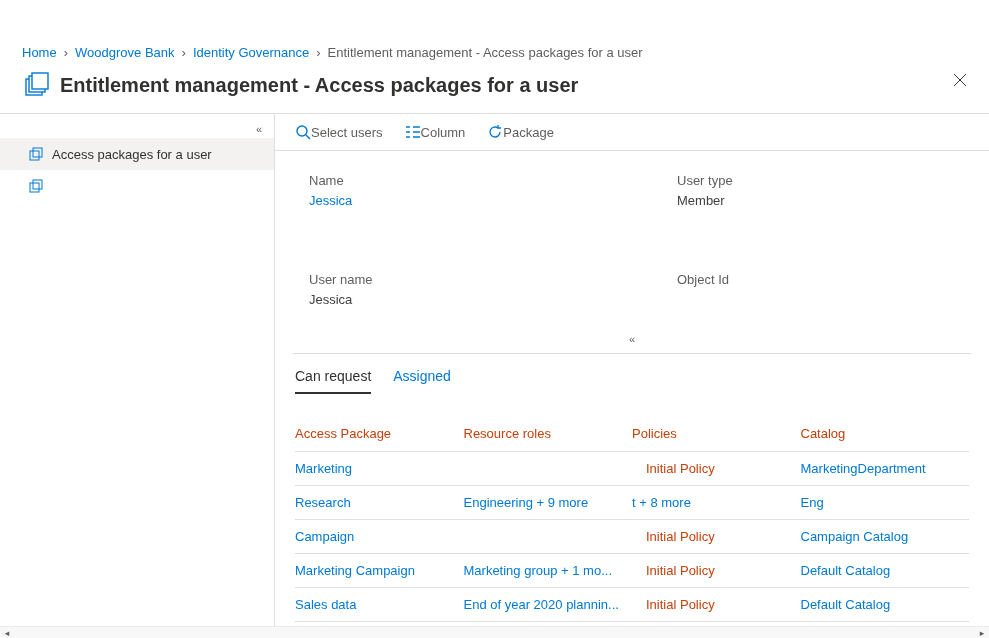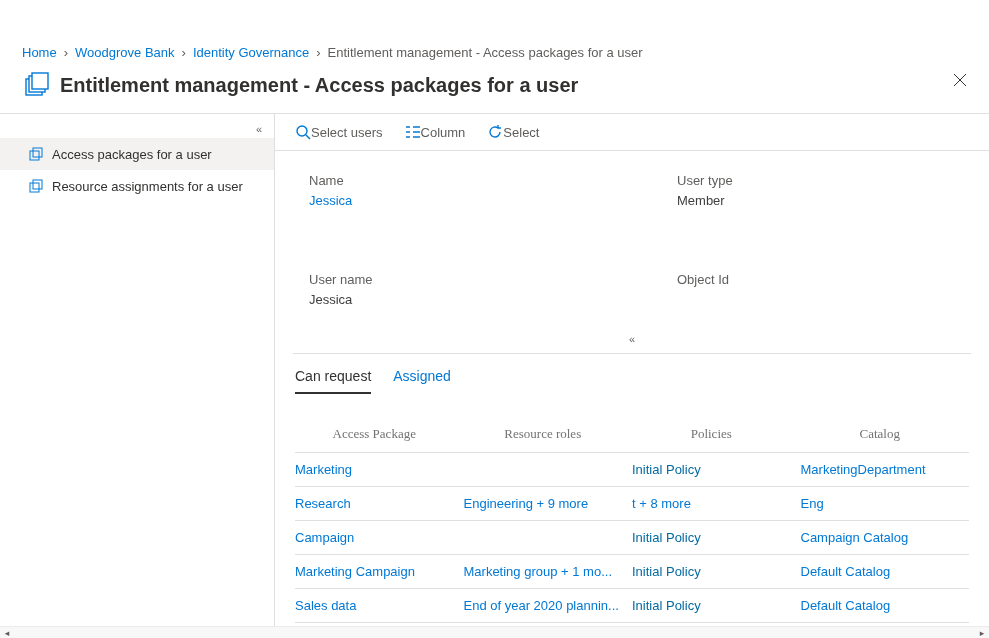--- a/index.html
+++ b/index.html
@@ -171,41 +171,40 @@
     
     .table-wrap {
       margin: 24px 20px 0 20px;
     }
     .tbl {
       width: 100%;
       border-collapse: collapse;
       font-size: 13px;
     }
     .tbl thead th {
-      text-align: center;
+      text-align: left;
       font-weight: 400;
-      color: #737373;
+      color: #c2410c;
       padding: 8px 10px 10px 0;
-      font-family: Liberation Serif, serif;
     }
     .tbl tbody td {
       border-top: 1px solid #e1dfdd;
       padding: 9px 10px 9px 0;
       vertical-align: middle;
       white-space: nowrap;
       overflow: hidden;
       text-overflow: ellipsis;
     }
     .tbl tbody tr:last-child td { border-bottom: 1px solid #e1dfdd; }
     .col-pkg { width: 25%; }
     .col-roles { width: 25%; max-width: 160px; }
     .col-pol { width: 25%; }
     .col-cat { width: 25%; }
     .link { color: #0078d4; cursor: pointer; }
-    .plain { color: #0369a1; }
+    .plain { color: #c2410c; margin-left: 14px; }
 
     
     .main::-webkit-scrollbar { width: 12px; }
     .main::-webkit-scrollbar-track { background: #f8f8f8; }
     .main::-webkit-scrollbar-thumb { background: #c8c6c4; border: 3px solid #f8f8f8; border-radius: 6px; }
 
     
     .bottom-scroll {
       position: absolute;
       left: 0; right: 0; bottom: 0;
@@ -267,21 +266,20 @@
       </span>
       <span>Access packages for a user</span>
     </div>
     <div class="side-item">
       <span class="side-icon">
         <svg viewBox="0 0 16 16" fill="none" stroke="#0078d4" stroke-width="1">
           <rect x="2" y="5" width="9" height="9"></rect>
           <rect x="5" y="2" width="9" height="9"></rect>
         </svg>
       </span>
-      <span>Resource assignments for a user</span>
     </div>
   </div>
 
   <div class="main">
     <div class="main-inner">
 
       <div class="toolbar">
         <div class="tool-btn">
           <span class="ticon">
             <svg viewBox="0 0 16 16" fill="none" stroke="#0078d4" stroke-width="1.4">
@@ -304,21 +302,21 @@
           </span>
           <span>Column</span>
         </div>
         <div class="tool-btn">
           <span class="ticon">
             <svg viewBox="0 0 16 16" fill="none" stroke="#0078d4" stroke-width="1.4">
               <path d="M13 8a5 5 0 1 1-2-4"></path>
               <polyline points="11,1 11,4 14,4" fill="none"></polyline>
             </svg>
           </span>
-          <span>Select</span>
+          <span>Package</span>
         </div>
       </div>
 
       <div class="userinfo">
         <div>
           <div class="field-label">Name</div>
           <div class="field-value link-val">Jessica</div>
         </div>
         <div>
           <div class="field-label">User type</div>

